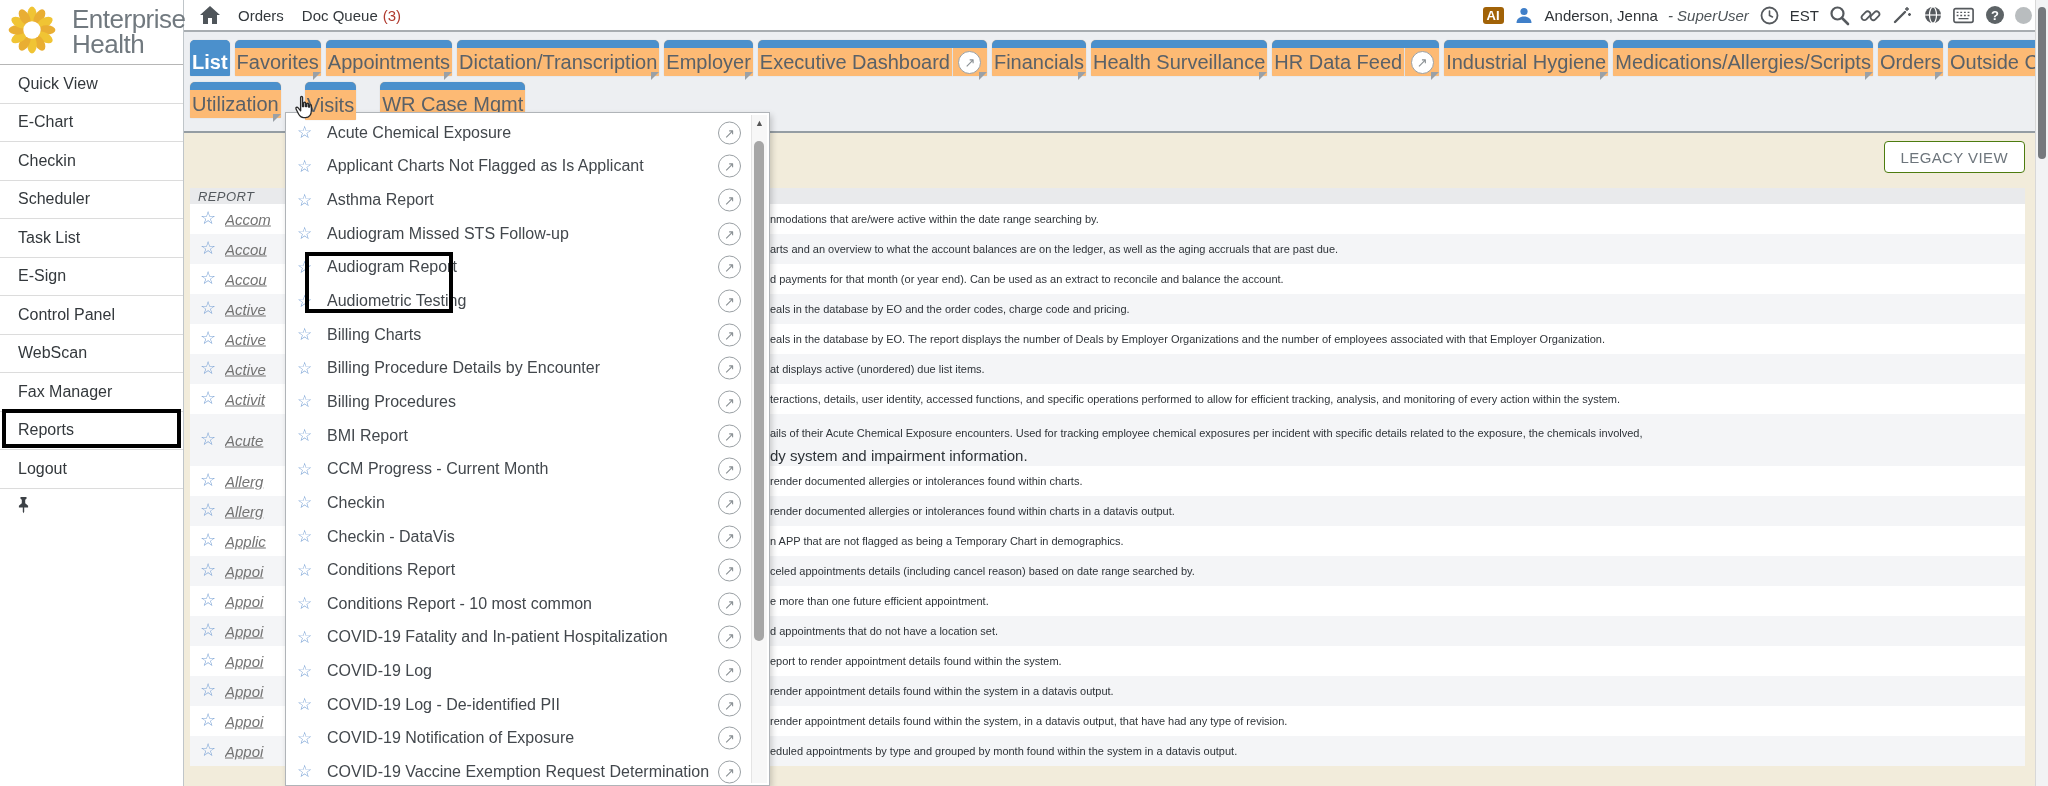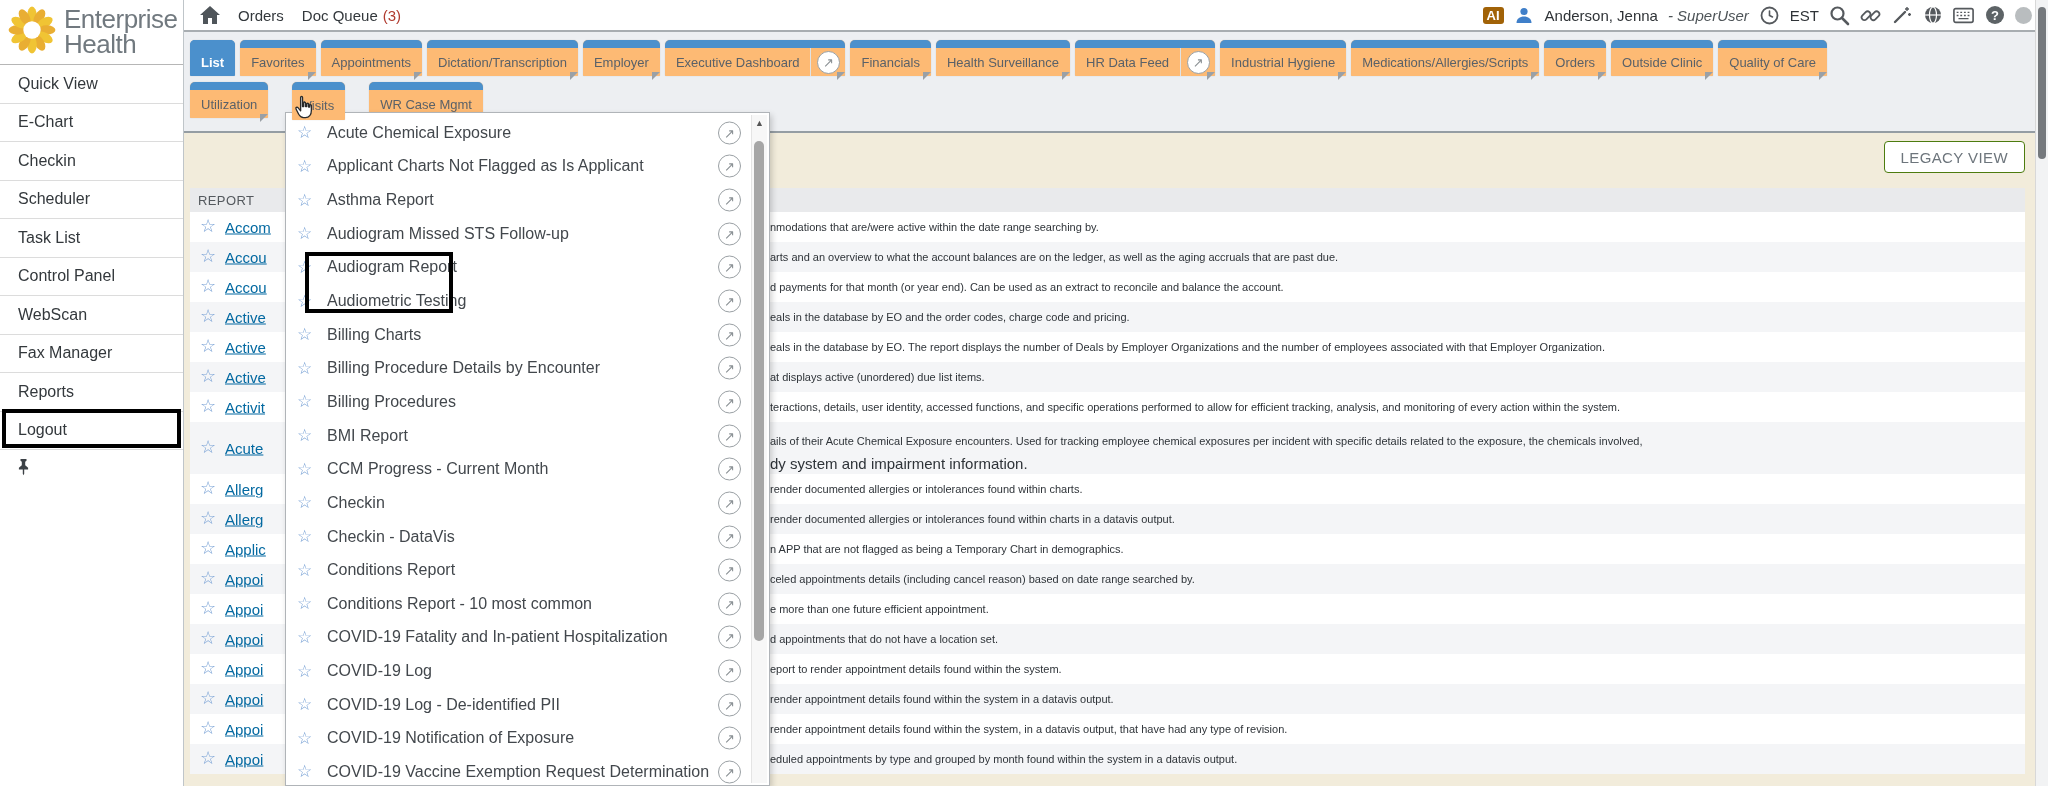--- a/index.html
+++ b/index.html
@@ -4,58 +4,58 @@
 <style>
   html,body{margin:0;padding:0;}
   body{
     position:relative;width:2048px;height:786px;overflow:hidden;
     font-family:"Liberation Sans",sans-serif;background:#ffffff;
     -webkit-font-smoothing:antialiased;
   }
   
   .sidebar{position:absolute;left:0;top:0;width:183px;height:786px;background:#fff;border-right:1px solid #bfc5c9;z-index:5;}
   .logo{height:64px;border-bottom:1px solid #b6b6b6;display:flex;align-items:center;padding-left:6px;}
-  .logo-text{margin-left:6px;color:#71797f;font-size:26px;line-height:0.95;letter-spacing:-0.5px;}
+  .logo-text{margin-left:14px;color:#71797f;font-size:26px;line-height:0.95;letter-spacing:-0.5px;}
   .side-item{height:37.5px;border-bottom:1px solid #dcdcdc;display:flex;align-items:center;padding-left:18px;font-size:16px;color:#33383c;cursor:pointer;background:#fff;}
   .pin-row{height:37px;display:flex;align-items:center;padding-left:16px;}
   
   .topbar{position:absolute;left:183px;top:0;right:0;height:30px;background:#fff;border-bottom:2px solid #a8adb1;display:flex;align-items:center;}
   .crumbs{display:flex;align-items:center;gap:18px;padding-left:16px;font-size:15px;color:#33383c;}
   .crumb{cursor:pointer;}
   .dq-count{color:#b03a2e;margin-left:5px;}
   .top-right{position:absolute;right:16px;top:0;height:30px;display:flex;align-items:center;gap:10px;font-size:15px;color:#2f3337;}
   .ai-badge{background:#a16207;color:#fff;font-weight:bold;font-size:13px;border-radius:3px;padding:2px 4px;line-height:1;}
   .role{font-style:italic;color:#4e5458;}
   .ticon{display:inline-flex;align-items:center;justify-content:center;width:21px;height:21px;}
   .avatar-circle{width:17px;height:17px;border-radius:50%;background:#b9bdbf;}
   
   .tabstrip{position:absolute;left:183px;top:32px;right:0;height:99px;background:#edeff2;border-bottom:2px solid #959da3;}
   .tabrow{position:absolute;left:7px;display:flex;gap:5px;white-space:nowrap;}
   .row1{top:8px;}
   .row2{top:50px;gap:24px;}
   .tab{position:relative;border-radius:5px 5px 1px 1px;background:#fdba74;height:36px;display:flex;flex-direction:column;cursor:pointer;box-shadow:0 0 1px rgba(0,0,0,.25);}
   .tab .cap{height:8px;background:#4b90cc;border-radius:5px 5px 0 0;}
   .tab .body{flex:1;display:flex;align-items:center;}
-  .tab .lbl{padding:0 11px;font-size:13px;color:#5a6168;}
+  .tab .lbl{padding:0 2px;font-size:20px;color:#5a6168;}
   .tab.active{background:#4b90cc;}
   .tab.active .lbl{color:#fff;font-weight:bold;}
   .tab .ext{width:34px;display:flex;align-items:center;justify-content:center;border-left:1px solid #dfe2e5;height:100%;}
   .circ-arrow{width:23px;height:23px;border:1.5px solid #9aa0a4;border-radius:50%;display:flex;align-items:center;justify-content:center;color:#8a9094;font-size:13px;line-height:1;background:#fff;box-sizing:border-box;}
   .tab.fold::after{content:"";position:absolute;right:0px;bottom:-4px;width:0;height:0;border-style:solid;border-width:8px 8px 0 0;border-color:#9aa0a6 transparent transparent transparent;}
   .tab.hovered{height:38px;z-index:60;box-shadow:0 0 1px rgba(0,0,0,.25);}
   
   .page{position:absolute;left:183px;top:133px;right:0;bottom:0;background:#f2ecdb;}
   .legacy-btn{position:absolute;top:8px;right:23px;height:32px;padding:0 16px;background:#fff;border:1px solid #4d7c0f;border-radius:4px;font-size:15px;color:#6d757c;letter-spacing:0.4px;display:flex;align-items:center;cursor:pointer;font-family:"Liberation Sans",sans-serif;}
   .rtable{position:absolute;left:7px;top:55px;width:1835px;}
-  .thead{height:24px;background:#e9eaec;display:flex;align-items:center;padding-left:8px;font-size:13px;color:#54595e;letter-spacing:0.4px;}
+  .thead{height:16px;background:#e9eaec;display:flex;align-items:center;padding-left:8px;font-size:13px;color:#54595e;letter-spacing:0.4px;font-style:italic;}
   .trow{position:relative;height:30px;background:#fff;}
   .trow.shade{background:#f4f5f7;}
   .trow.tall{height:52px;}
   .trow .fav{position:absolute;left:10px;top:50%;transform:translateY(-54%);color:#7ba3d6;font-size:18px;cursor:pointer;}
-  .trow .rname{position:absolute;left:35px;top:50%;transform:translateY(-50%);width:60px;overflow:hidden;white-space:nowrap;font-size:15px;color:#0369a1;text-decoration:underline;cursor:pointer;}
+  .trow .rname{position:absolute;left:35px;top:50%;transform:translateY(-50%);width:60px;overflow:hidden;white-space:nowrap;font-size:15px;color:#737373;text-decoration:underline;cursor:pointer;font-style:italic;}
   .trow .rdesc{position:absolute;left:580px;top:50%;transform:translateY(-50%);font-size:11px;color:#2e3338;white-space:nowrap;}
   .trow.tall .rdesc{top:13px;transform:none;}
   .trow.tall .rdesc2{position:absolute;left:580px;top:33px;font-size:15px;color:#2e3338;white-space:nowrap;}
   
   .dropdown{position:absolute;left:285px;top:112px;width:485px;height:674px;background:#fff;border:1px solid #b0b4b8;box-sizing:border-box;z-index:50;box-shadow:2px 3px 6px rgba(0,0,0,.18);padding-top:3px;}
   .dd-item{position:relative;height:33.65px;display:flex;align-items:center;cursor:pointer;}
   .dd-star{margin-left:11px;color:#7ba3d6;font-size:17px;width:22px;}
   .dd-lbl{margin-left:8px;font-size:16px;color:#42474c;}
   .dd-item .circ-arrow{position:absolute;right:28px;top:50%;transform:translateY(-50%);}
   .dd-scroll{position:absolute;top:2px;right:2px;bottom:2px;width:15px;background:#f7f7f7;border-left:1px solid #e4e4e4;}
@@ -97,20 +97,21 @@
       <div>Enterprise</div>
       <div>Health</div>
     </div>
   </div>
   <div>
       <div class="side-item">Quick View</div>
       <div class="side-item">E-Chart</div>
       <div class="side-item">Checkin</div>
       <div class="side-item">Scheduler</div>
       <div class="side-item">Task List</div>
+      <div class="side-item">E-Sign</div>
       <div class="side-item">Control Panel</div>
       <div class="side-item">WebScan</div>
       <div class="side-item">Fax Manager</div>
       <div class="side-item">Reports</div>
       <div class="side-item">Logout</div>
     </div>
   <div class="pin-row">
     <span>
       <svg width="15" height="18" viewBox="0 0 15 18">
         <path d="M4.5 1 h6 v1.8 l-1.3 0.9 v3.6 l2.9 2.5 v1.7 H8.2 v4.3 l-0.7 1.4 -0.7 -1.4 v-4.3 H2.9 v-1.7 l2.9 -2.5 V3.7 L4.5 2.8 Z" fill="#3c4146"></path>

